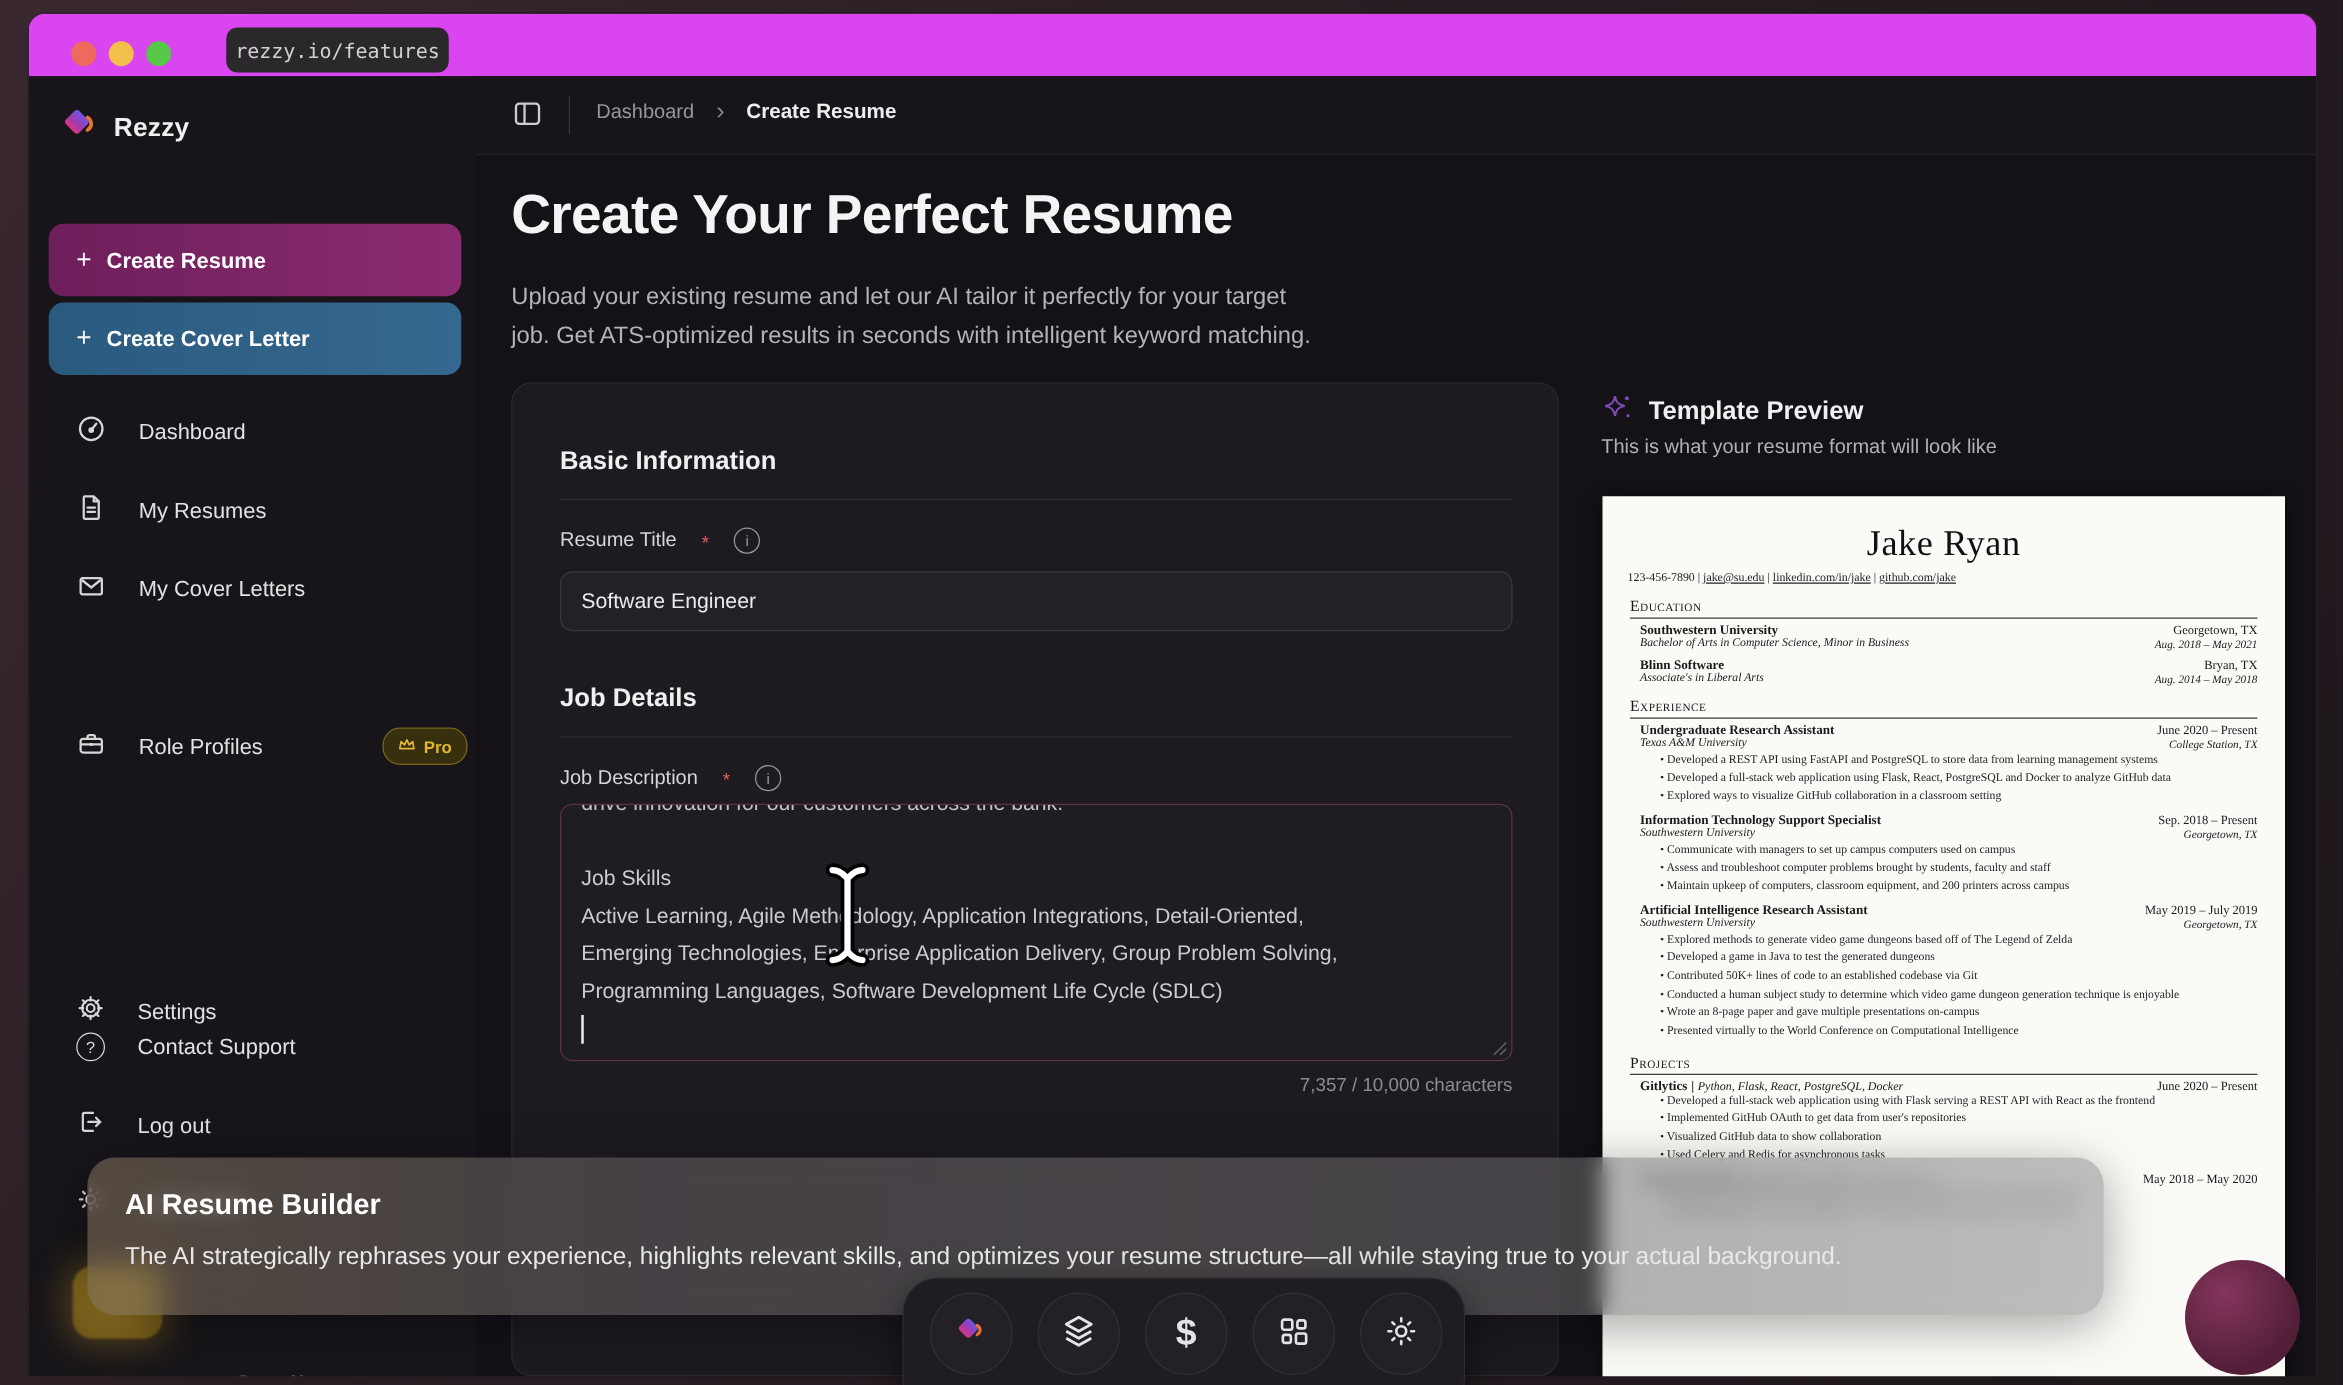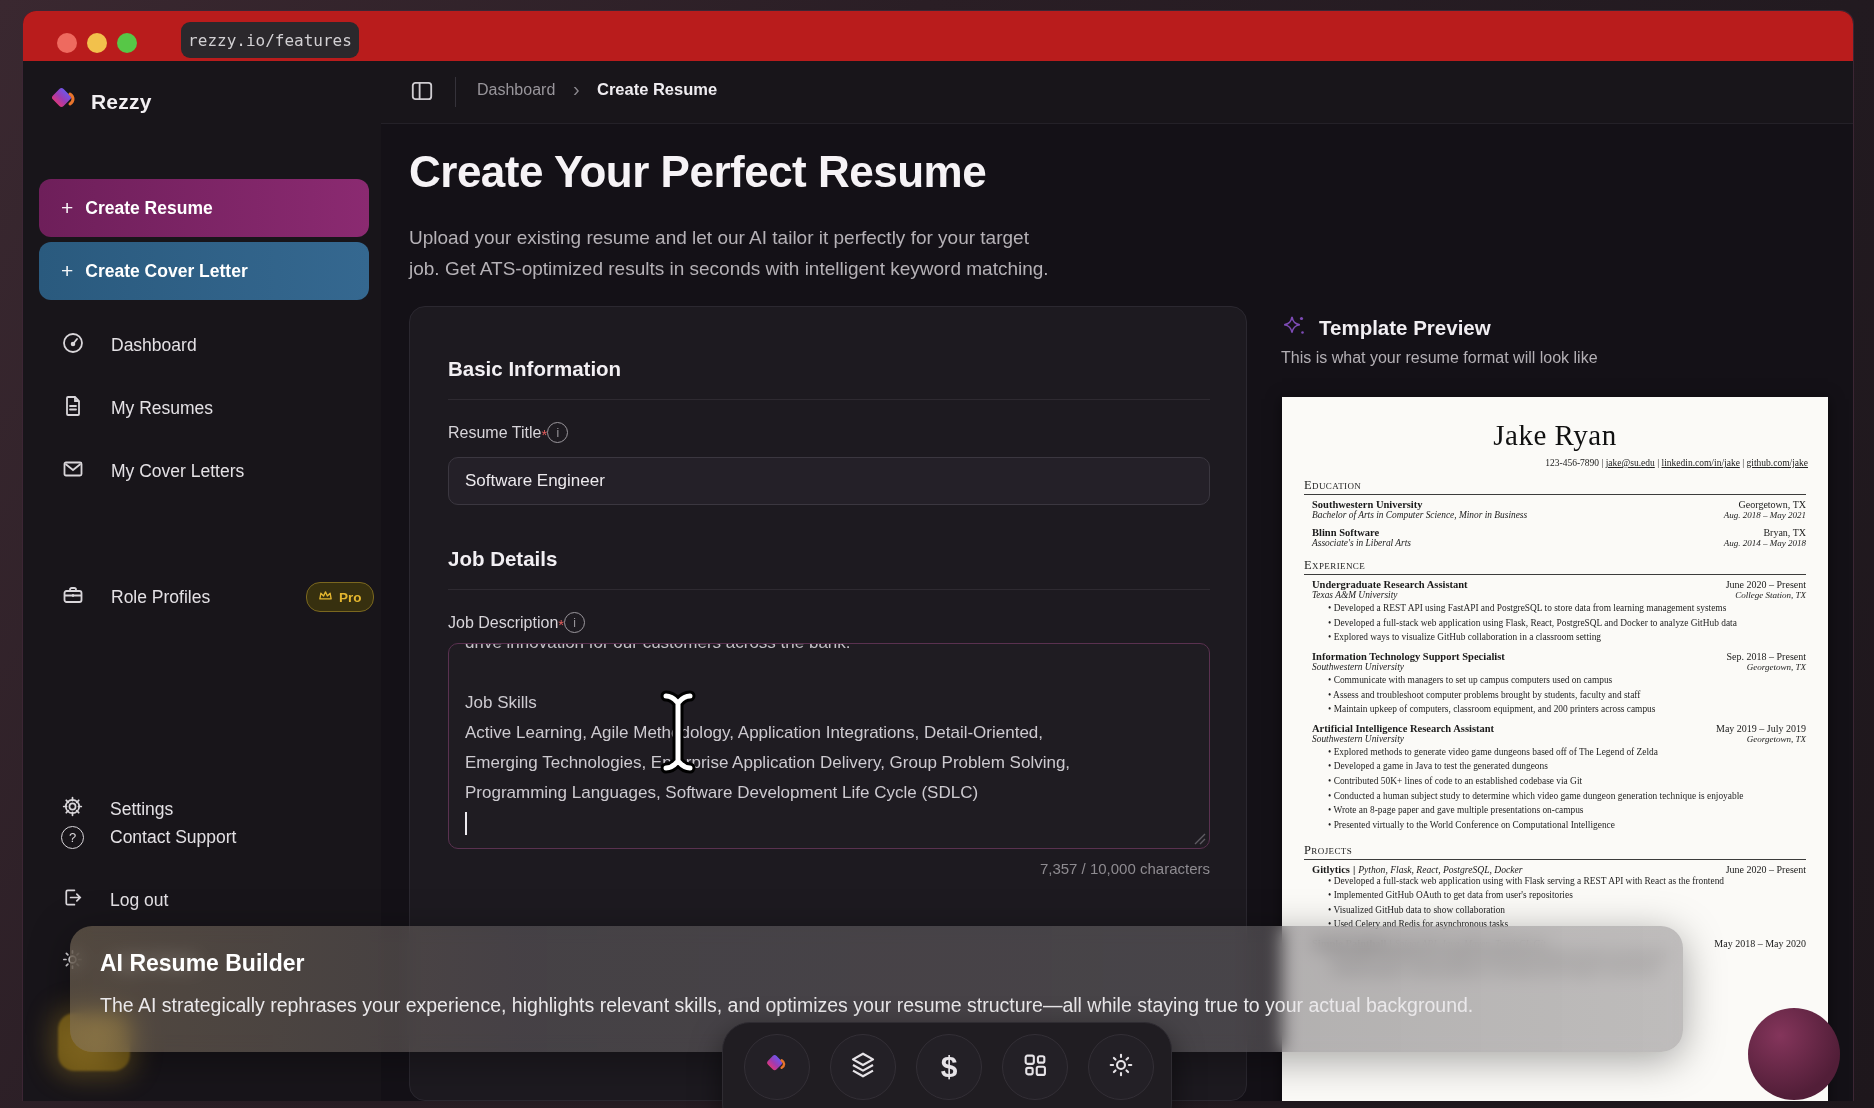--- a/index.html
+++ b/index.html
@@ -3,21 +3,21 @@
 <meta charset="utf-8">
 <style>
   html,body{margin:0;padding:0;background:#1c151a;}
   .stage{position:relative;width:1874px;height:1108px;overflow:hidden;
     background:linear-gradient(125deg,#3a2830 0%,#2a1e25 35%,#221a20 70%,#1e171c 100%);
     font-family:"Liberation Sans",sans-serif;-webkit-font-smoothing:antialiased;}
   .window{position:absolute;left:22px;top:10px;width:1830px;height:1090px;
     background:#131016;border:1px solid rgba(168,96,132,.28);border-bottom:none;
     border-radius:14px 14px 0 0;overflow:hidden;}
   
-  .titlebar{position:absolute;left:0;top:0;width:100%;height:50px;background:#b91c1c;}
+  .titlebar{position:absolute;left:0;top:0;width:100%;height:50px;background:#d946ef;}
   .light{position:absolute;top:22px;width:20px;height:20px;border-radius:50%;}
   .light.red{left:34px;background:#ee6a5f;}
   .light.yellow{left:64px;background:#f2c14c;}
   .light.green{left:94px;background:#57c747;}
   .urlpill{position:absolute;left:158px;top:11px;width:178px;height:36px;border-radius:9px;
     background:#2b282c;color:#d2d0d3;font-family:"DejaVu Sans Mono",monospace;font-size:16px;
     display:flex;align-items:center;justify-content:center;}
   
   .sidebar{position:absolute;left:0;top:50px;width:358px;height:1040px;background:#18151a;}
   .brand{position:absolute;left:26px;top:24px;display:flex;align-items:center;gap:12px;}
@@ -45,21 +45,21 @@
   .crumb-root{position:absolute;left:96px;top:20px;font-size:16px;color:#98959b;cursor:pointer;}
   .crumb-sep{position:absolute;left:192px;top:17px;font-size:20px;color:#8a878d;}
   .crumb-cur{position:absolute;left:216px;top:19px;font-size:16.5px;font-weight:bold;color:#efecf0;}
   .pagetitle{position:absolute;left:28px;top:86px;font-size:44px;font-weight:bold;color:#f6f3f6;letter-spacing:-.5px;}
   .pagesub{position:absolute;left:28px;top:162px;width:648px;font-size:19px;line-height:1.62;color:#b5b1b6;}
   
   .card{position:absolute;left:28px;top:245px;width:838px;height:795px;background:#1d1a20;
     border:1px solid #2b2830;border-radius:16px;box-sizing:border-box;}
   .sechead{position:absolute;left:38px;font-size:20.5px;font-weight:bold;color:#f2eff3;}
   .hdiv{position:absolute;left:38px;width:762px;height:1px;background:#2e2a31;}
-  .fieldlabel{position:absolute;left:38px;display:flex;align-items:center;gap:0;font-size:16px;color:#d8d5da;}
+  .fieldlabel{position:absolute;left:38px;display:flex;align-items:center;gap:20px;font-size:16px;color:#d8d5da;}
   .req{color:#e25d5d;font-size:15px;position:relative;top:2px;}
   .infoicon{width:19px;height:19px;border-radius:50%;border:1.4px solid #9b979d;color:#9b979d;
     font-size:12px;display:inline-flex;align-items:center;justify-content:center;font-style:normal;}
   .txtinput{position:absolute;left:38px;top:150px;width:762px;height:48px;box-sizing:border-box;
     background:#242028;border:1px solid #3b3740;border-radius:10px;color:#ece9ed;font-size:17px;
     padding:0 16px;font-family:"Liberation Sans",sans-serif;outline:none;}
   .txtarea{position:absolute;left:38px;top:336px;width:762px;height:206px;box-sizing:border-box;
     background:#1f1c22;border:1px solid #5a3150;border-radius:10px;overflow:hidden;
     padding:0 16px;color:#cdcad0;font-size:17px;line-height:30px;cursor:text;}
   .txtarea .clip{margin-top:-16px;white-space:nowrap;color:#c3c0c6;}
@@ -71,21 +71,21 @@
   .ibeam{position:absolute;left:248px;top:383px;z-index:5;pointer-events:none;}
   
   .pv-head{position:absolute;left:900px;top:252px;display:flex;align-items:center;gap:12px;}
   .pv-head .t{font-size:20.5px;font-weight:bold;color:#f1eef2;}
   .pv-sub{position:absolute;left:900px;top:288px;font-size:16px;color:#b3afb4;}
   .paper{position:absolute;left:901px;top:336px;width:546px;height:836px;background:#fbfaf7;
     overflow:hidden;box-shadow:0 2px 14px rgba(0,0,0,.5);color:#1a1a1a;
     font-family:"Liberation Serif",serif;}
   .paper-inner{padding:22px 20px 0 20px;}
   .rname{text-align:center;font-size:29px;letter-spacing:.5px;color:#111;}
-  .rcontact{text-align:right;font-size:9.5px;margin-top:6px;color:#222;}
+  .rcontact{text-align:left;font-size:9.5px;margin-top:6px;color:#222;}
   .rcontact .lnk{text-decoration:underline;}
   .rsec{font-variant:small-caps;font-size:12.5px;letter-spacing:.4px;border-bottom:1px solid #3c3c3c;
     padding-bottom:1px;margin:10px 2px 4px 2px;color:#1c1c1c;}
   .rrow{display:flex;justify-content:space-between;margin:0 2px 0 10px;}
   .rrow .l{font-size:10.5px;font-weight:bold;}
   .rrow .r{font-size:10px;}
   .rrow2{display:flex;justify-content:space-between;margin:0 2px 2px 10px;font-style:italic;}
   .rrow2 .l{font-size:9.4px;}
   .rrow2 .r{font-size:9px;}
   .rb{margin:0 2px 1px 26px;font-size:9.4px;line-height:1.45;color:#1e1e1e;}

